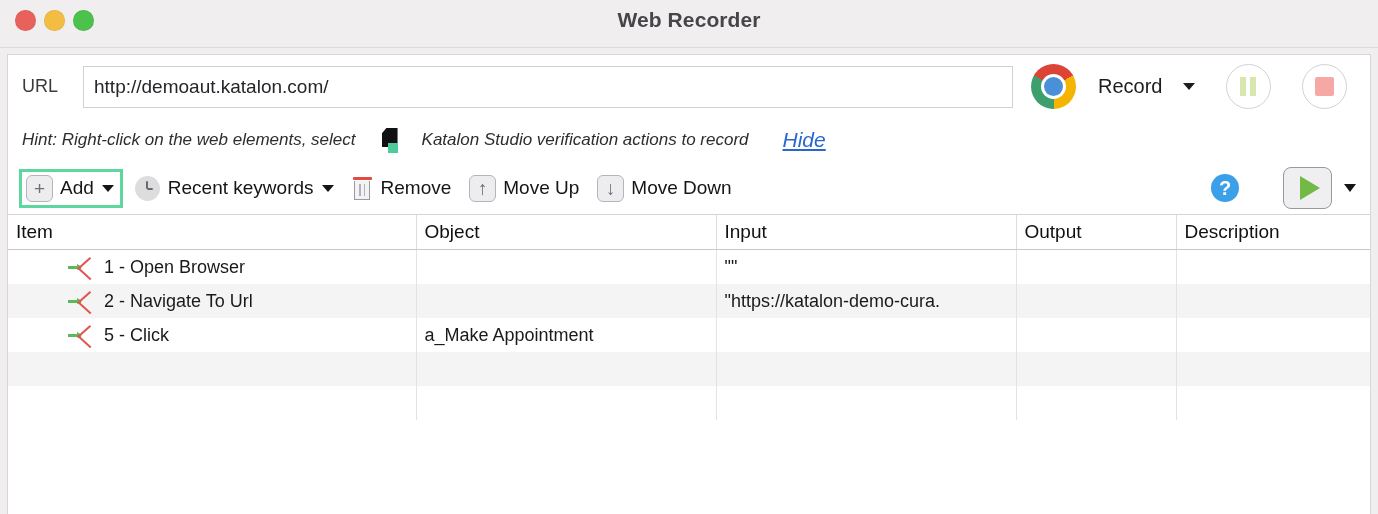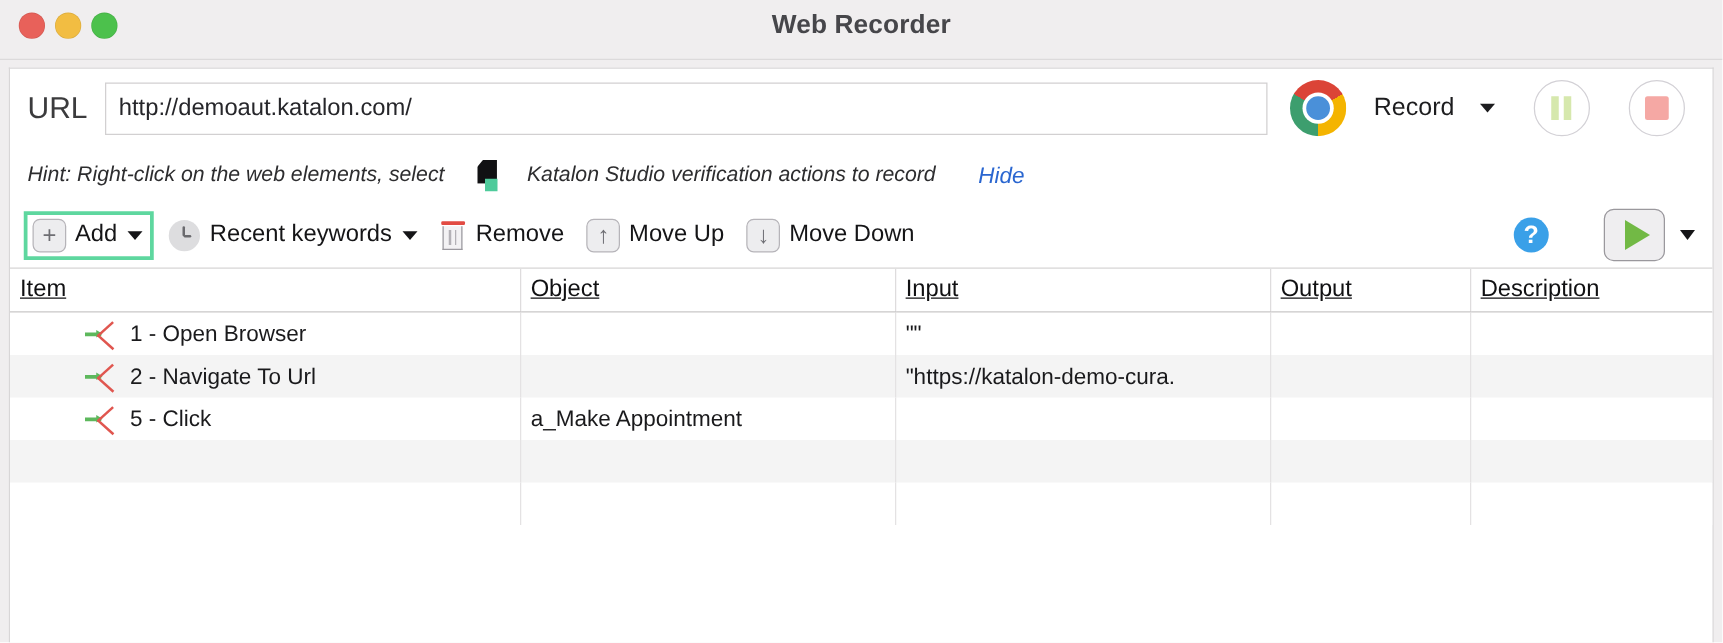--- a/index.html
+++ b/index.html
@@ -65,23 +65,23 @@
 
   
   .urlrow {
     height: 63px;
     display: flex;
     align-items: center;
     padding: 0 0 0 14px;
     flex: 0 0 auto;
   }
   .url-label {
-    font-size: 24px;
+    font-size: 18px;
     color: #3b3b3d;
-    margin-right: 14px;
+    margin-right: 25px;
   }
   .url-input {
     width: 930px;
     height: 42px;
     border: 1px solid #d2d0d1;
     background: #fff;
     display: flex;
     align-items: center;
     padding: 0 10px;
     box-sizing: border-box;
@@ -160,23 +160,24 @@
     background: #111113;
     clip-path: polygon(30% 0%, 100% 0%, 100% 100%, 0% 100%, 0% 30%);
   }
   .katalon-ic .sq {
     position: absolute; left: 6px; top: 15px;
     width: 10px; height: 10px;
     background: #4ecb9b;
   }
   .hide-link {
     color: #2a66d0;
+    text-decoration: underline;
     margin-left: 34px;
     font-style: italic;
-    font-size: 18px;
+    font-size: 21px;
     cursor: pointer;
     text-align: center;
   }
 
   
   .sec-head {
     height: 40px;
     display: flex;
     align-items: center;
     justify-content: space-between;
@@ -325,21 +326,20 @@
     text-align: left;
     font-weight: normal;
     font-size: 19px;
     color: #111113;
     height: 34px;
     padding: 0 0 0 8px;
     background: #fff;
     border-right: 1px solid #dedcdd;
     border-bottom: 1px solid #c9c7c8;
     vertical-align: middle;
-    text-decoration: underline;
   }
   table.grid th:last-child { border-right: none; }
   table.grid td {
     height: 34px;
     padding: 0 0 0 8px;
     border-right: 1px solid #e4e2e3;
     vertical-align: middle;
     overflow: hidden;
     white-space: nowrap;
   }

